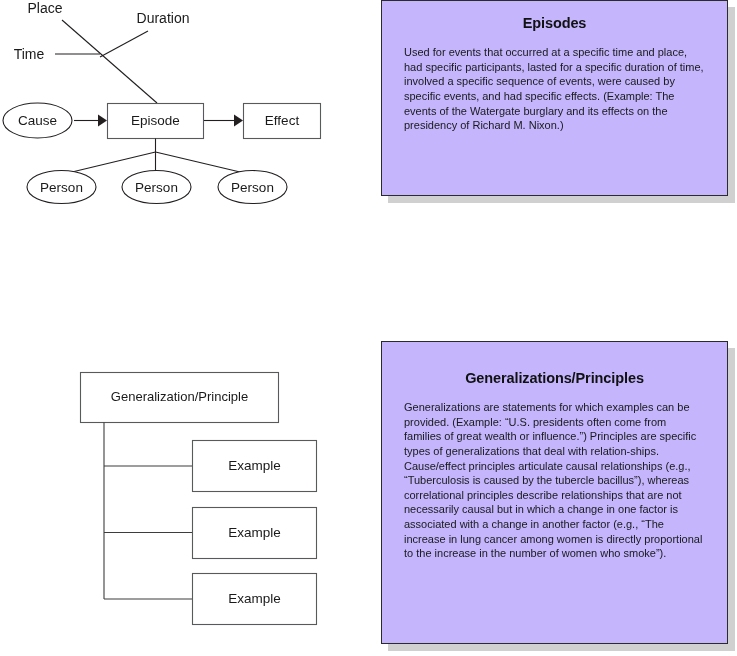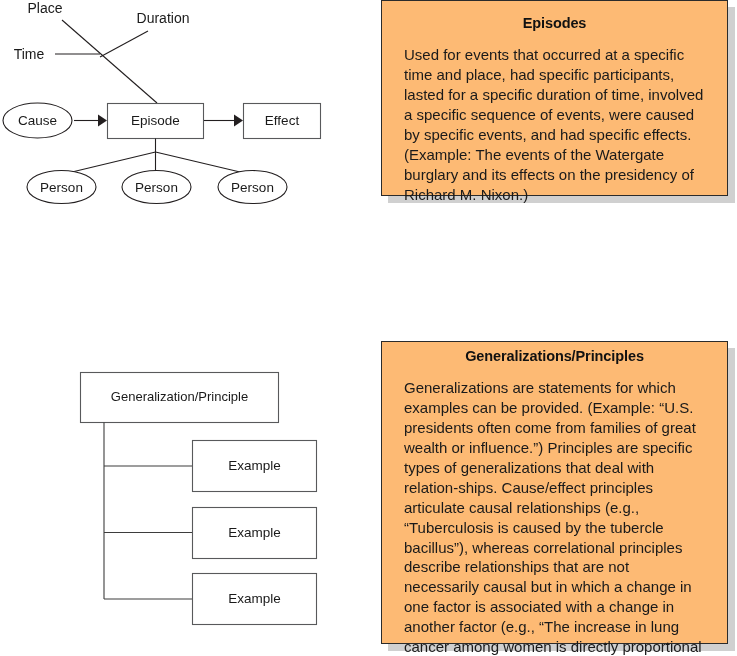--- a/index.html
+++ b/index.html
@@ -68,49 +68,49 @@
     fill: none;
   }
   .arrow-head {
     fill: #231f20;
   }
 
   
   .panel {
     position: absolute;
     box-sizing: border-box;
-    background: #fdba74;
+    background: #c4b5fd;
     border: 1.2px solid #2b2b2b;
     box-shadow: 7px 7px 0 0 #d0d0d0;
   }
   #panel-episodes {
     left: 381px;
     top: 0px;
     width: 347px;
     height: 196px;
     padding: 14px 22px 10px 22px;
   }
   #panel-generalizations {
     left: 381px;
     top: 341px;
     width: 347px;
     height: 303px;
-    padding: 6px 22px 10px 22px;
+    padding: 28px 22px 10px 22px;
   }
   .panel-title {
     margin: 0 0 14px 0;
     text-align: center;
     font-size: 14.5px;
     font-weight: bold;
     letter-spacing: -0.1px;
     color: #111111;
   }
   .panel-body {
     margin: 0;
-    font-size: 15px;
+    font-size: 11px;
     line-height: 1.33;
     color: #1a1a1a;
     text-align: left;
     hyphens: none;
   }
 </style>
 </head>
 <body>
 
 <div class="page">

